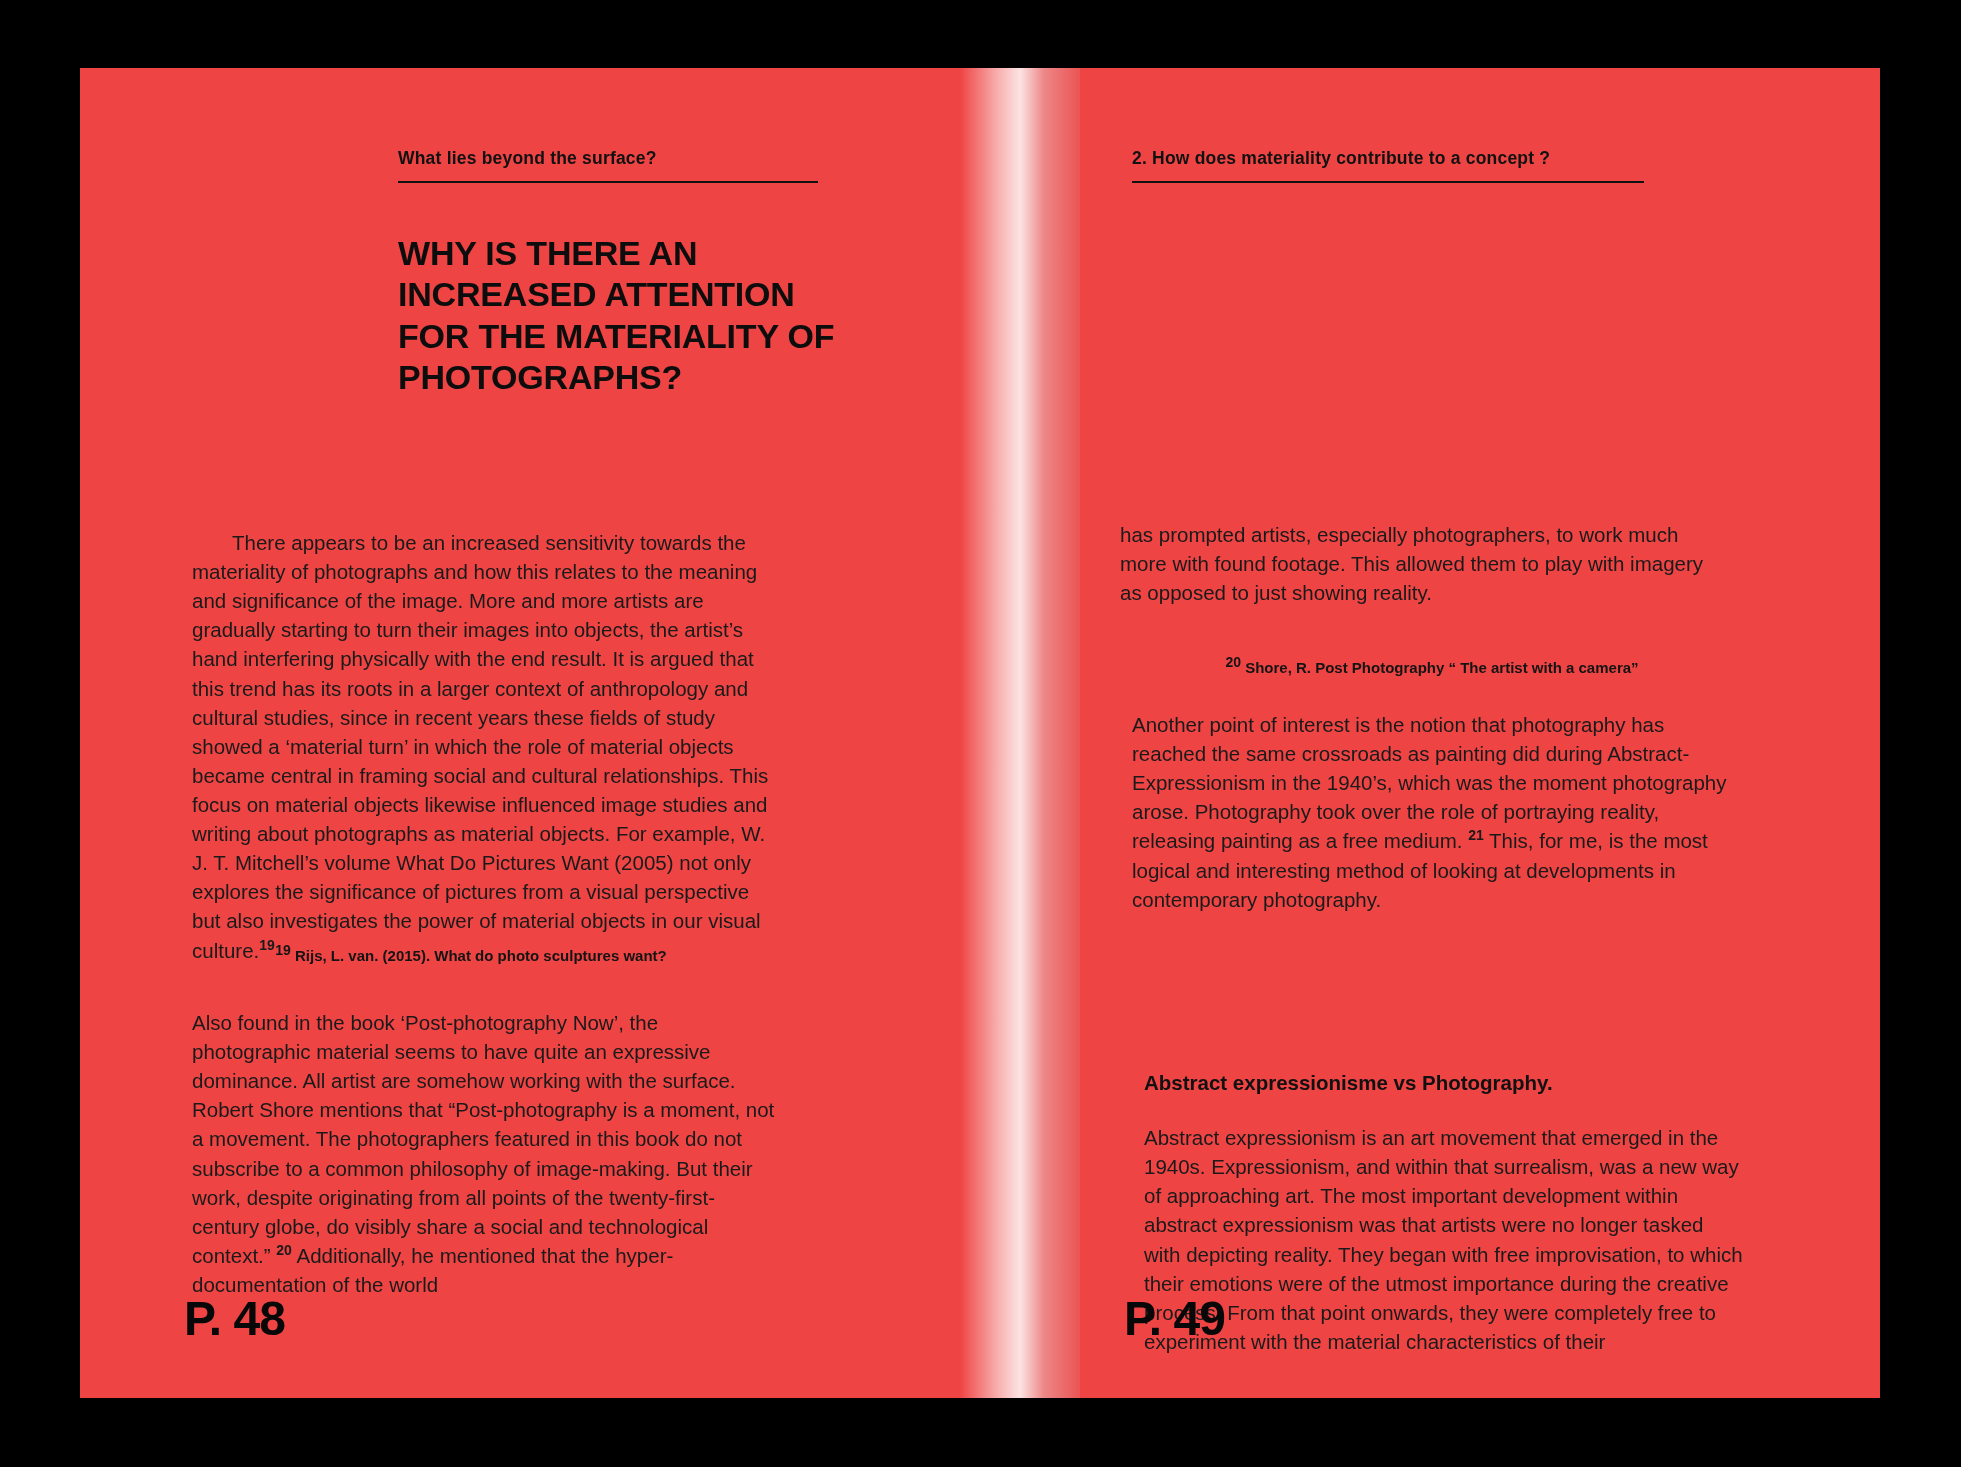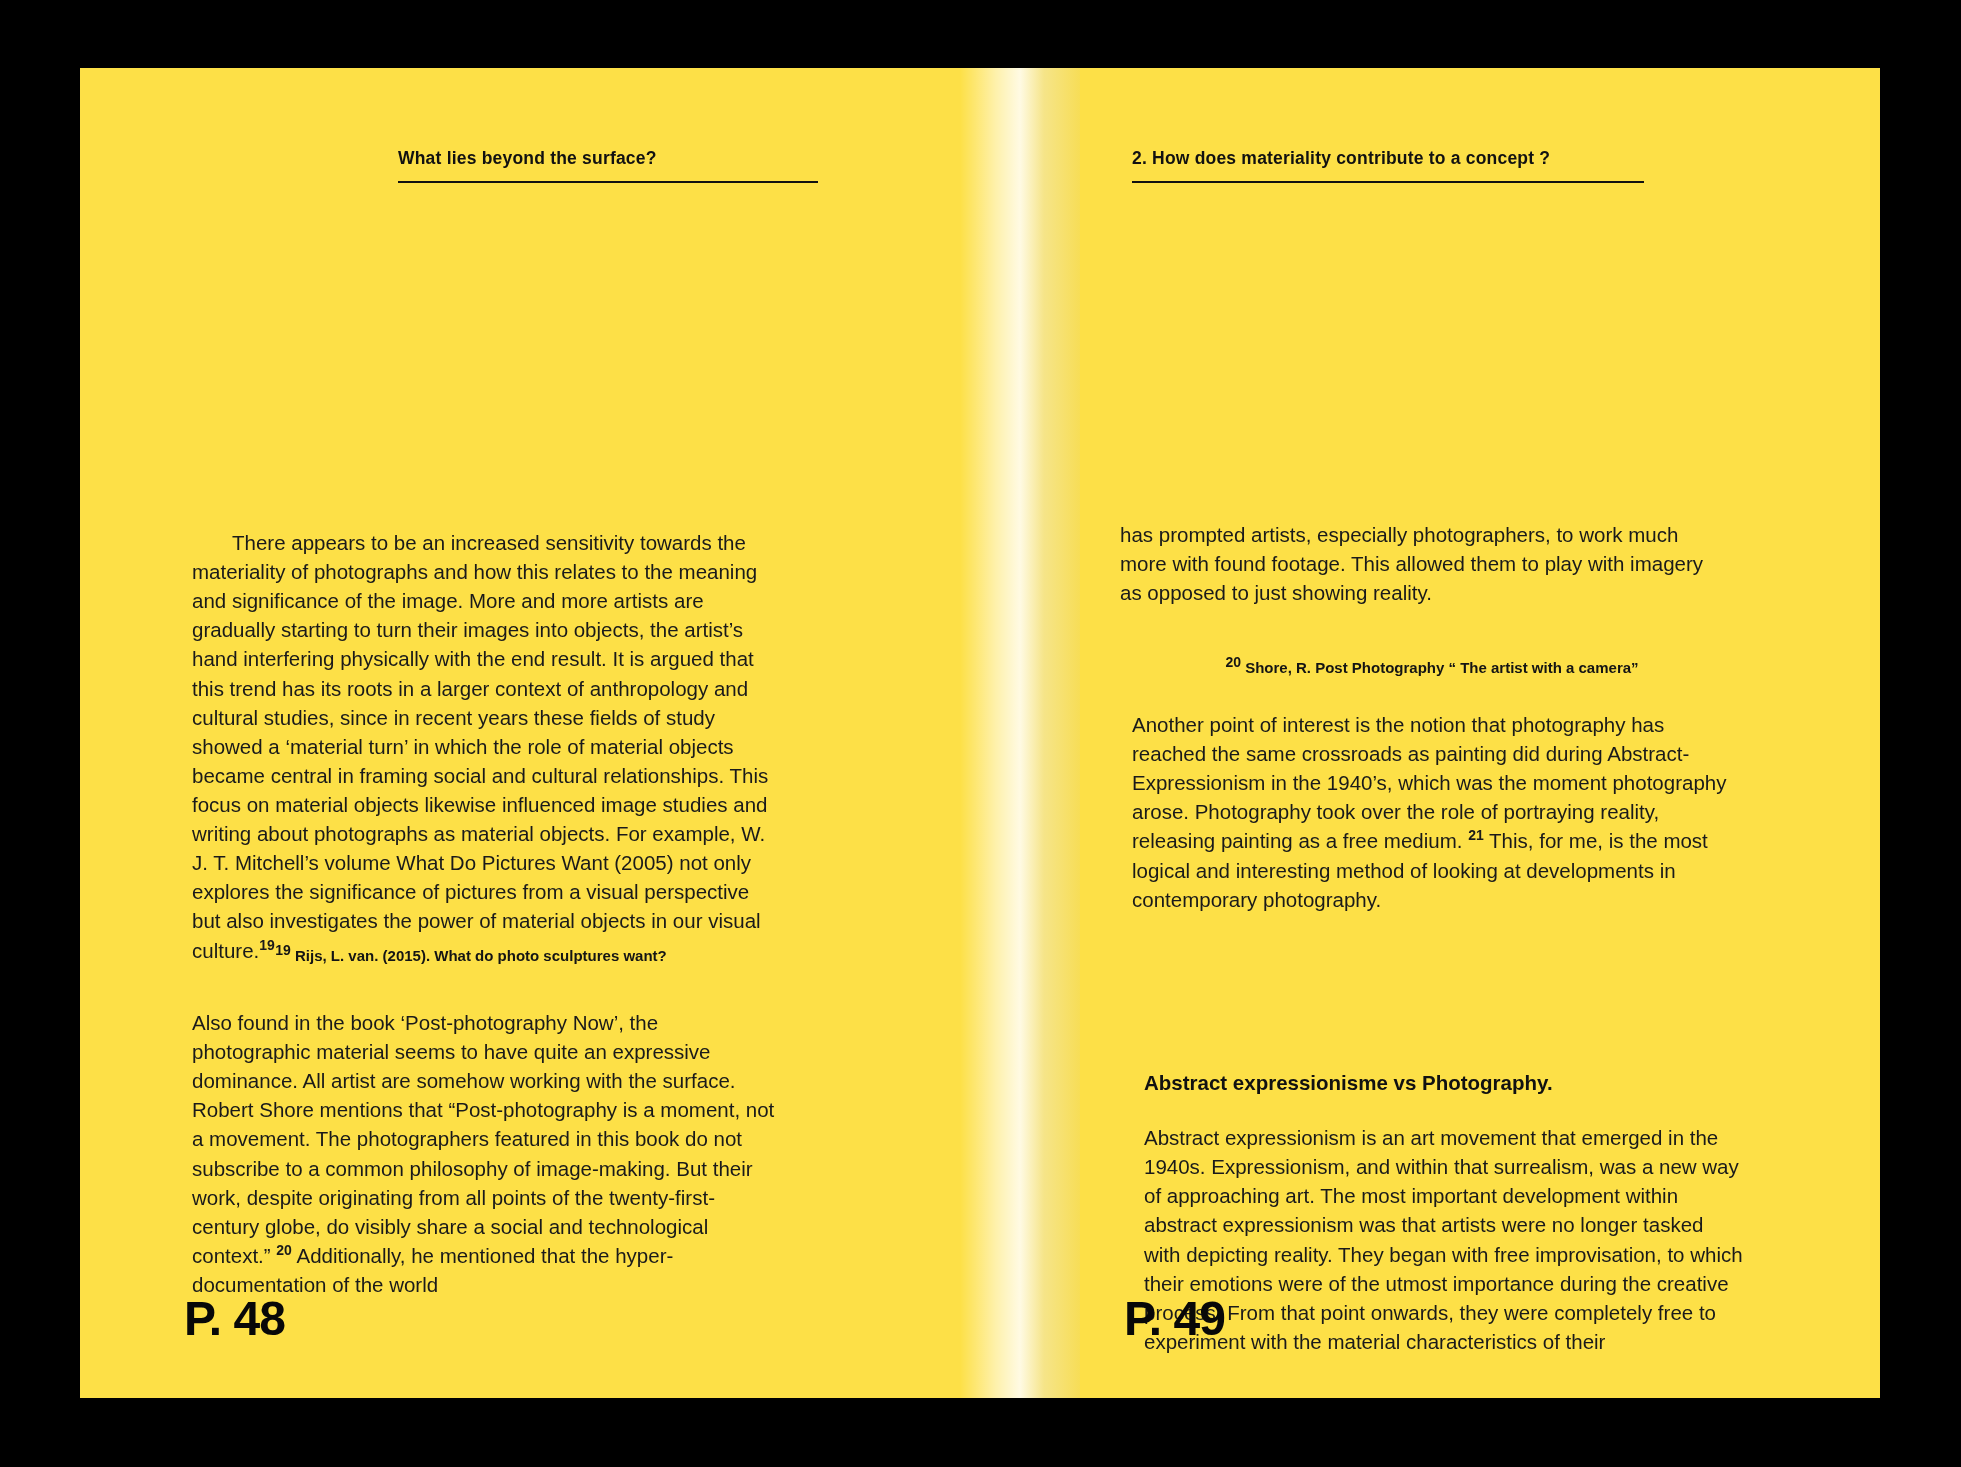--- a/index.html
+++ b/index.html
@@ -12,21 +12,21 @@
   }
   body {
     font-family: "Liberation Sans", sans-serif;
   }
   .spread {
     position: absolute;
     left: 80px;
     top: 68px;
     width: 1800px;
     height: 1330px;
-    background: #fde047;
+    background: #ef4444;
     display: flex;
     box-shadow: 0 0 0 0 rgba(0,0,0,0);
   }
   
   .gutter {
     position: absolute;
     left: 880px;
     top: 0;
     width: 120px;
     height: 100%;
@@ -159,20 +159,21 @@
 </style>
 </head>
 <body>
 
 <div class="spread">
 
   <div class="page page-left">
 
     <div class="running-head rh-left">What lies beyond the surface?</div>
 
+    <h1 class="chapter-title">WHY IS THERE AN INCREASED ATTENTION FOR THE MATERIALITY OF PHOTOGRAPHS?</h1>
 
     <div class="col body-left">
       <p class="para"><span class="indent-lead"></span><span>There appears to be an increased sensitivity towards the materiality of photographs and how this relates to the meaning and significance of the image. More and more artists are gradually starting to turn their images into objects, the artist’s hand interfering physically with the end result. It is argued that this trend has its roots in a larger context of anthropology and cultural studies, since in recent years these fields of study showed a ‘material turn’ in which the role of material objects became central in framing social and cultural relationships. This focus on material objects likewise influenced image studies and writing about photographs as material objects. For example, W. J. T. Mitchell’s volume What Do Pictures Want (2005) not only explores the significance of pictures from a visual perspective but also investigates the power of material objects in our visual culture.</span><sup class="ref">19</sup></p>
     </div>
 
     <div class="fn-left-19">
       <p class="footnote"><span class="num">19</span> <span>Rijs, L. van. (2015). What do photo sculptures want?</span></p>
     </div>
 
     <div class="col" style="left:112px; top:940px; width:590px;">

